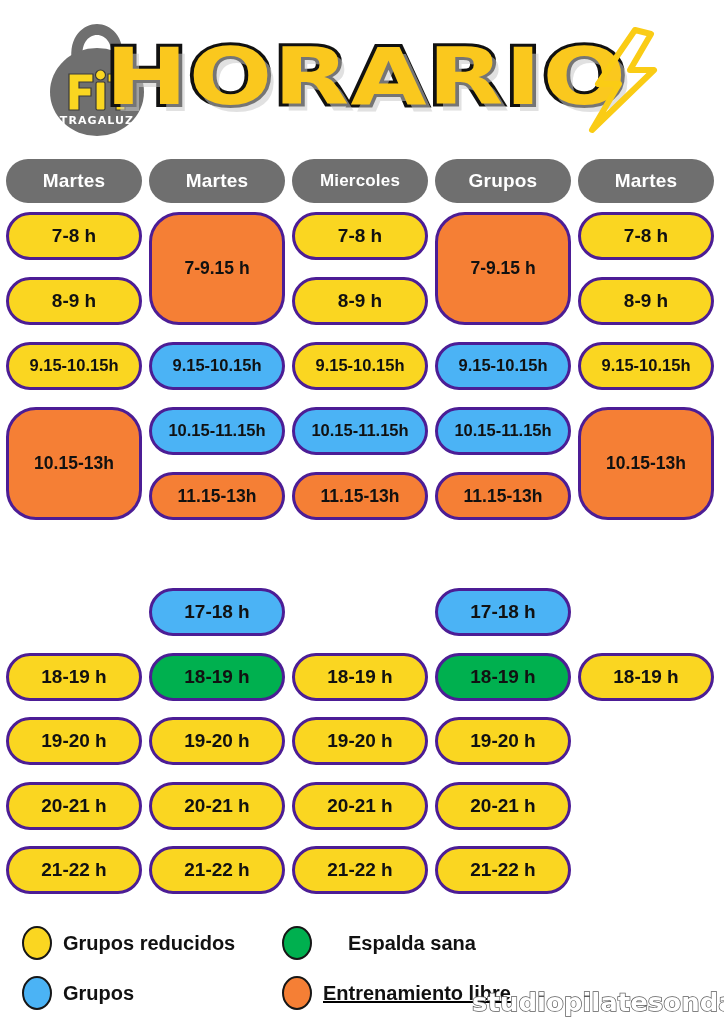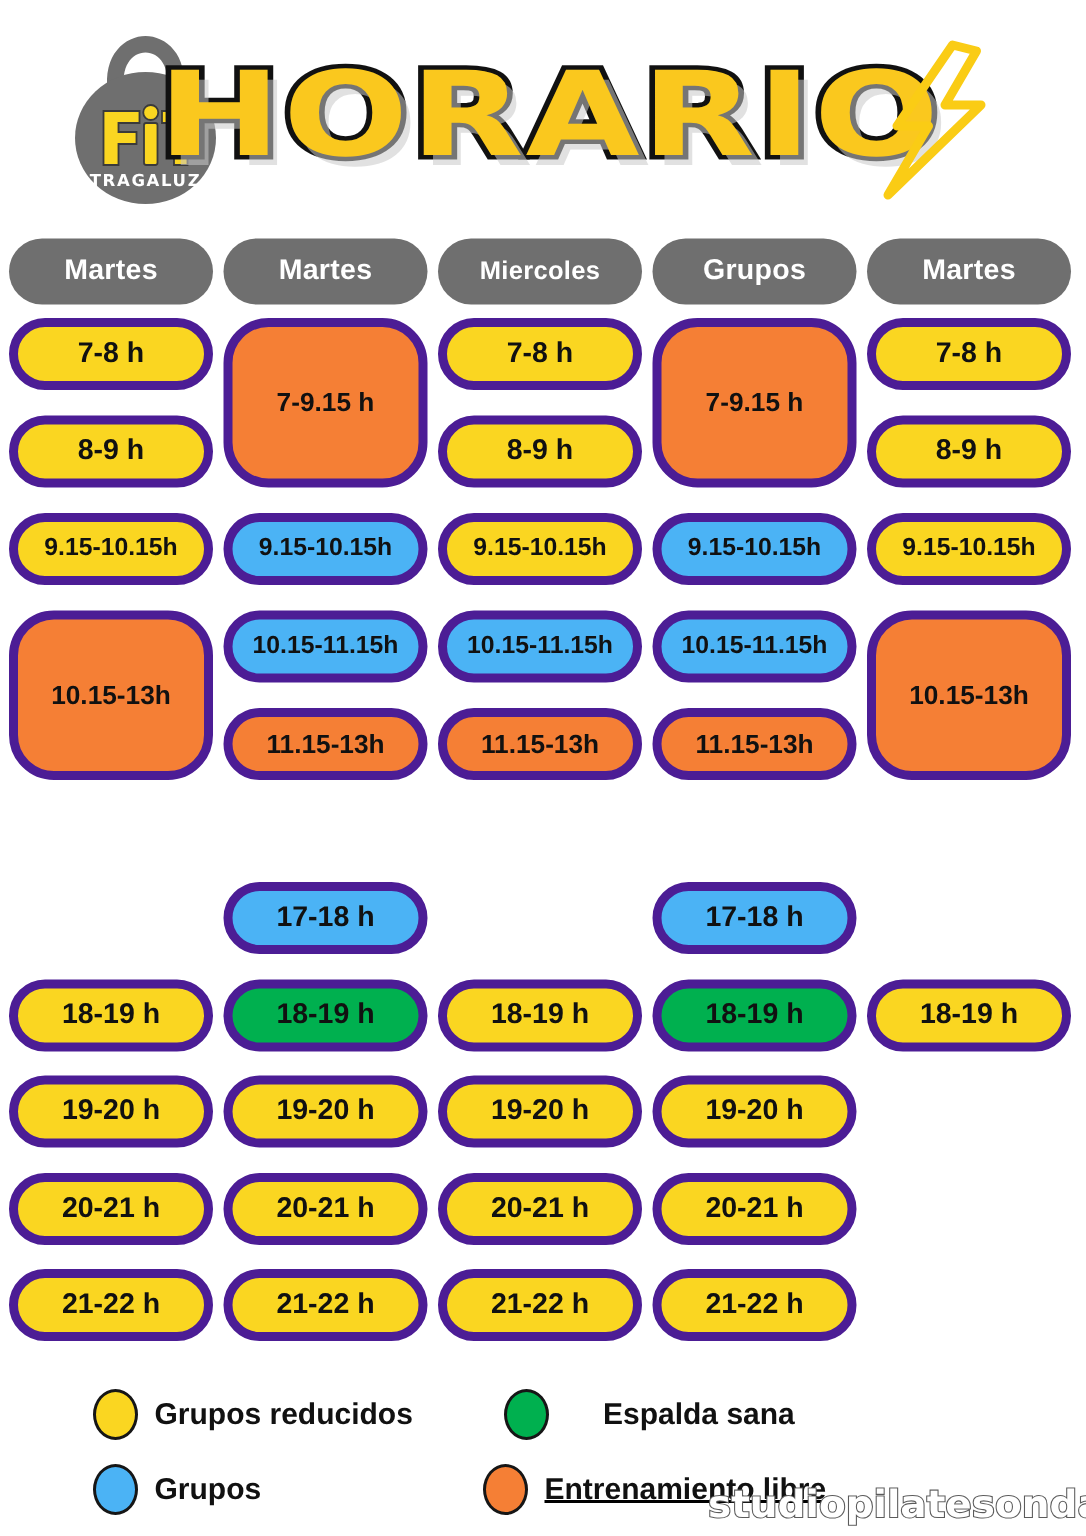--- a/index.html
+++ b/index.html
@@ -92,21 +92,21 @@
     font-weight: bold;
     letter-spacing: 0.2px;
   }
   .day-head.narrow { font-size: 17px; }
 
   .slot {
     position: absolute;
     left: 0;
     width: 136px;
     box-sizing: border-box;
-    border: 6px solid #4c1d95;
+    border: 3px solid #4c1d95;
     display: flex;
     align-items: center;
     justify-content: center;
     color: #111111;
     font-weight: bold;
     text-align: center;
     line-height: 1.05;
   }
   .slot.h1 { height: 48px; border-radius: 24px; }
   .slot.h2 { height: 113px; border-radius: 30px; }
@@ -117,21 +117,21 @@
 
   .c-yellow { background: #FAD621; }
   .c-blue   { background: #4BB3F5; }
   .c-orange { background: #F57F35; }
   .c-green  { background: #00B04F; }
 
   
   #legend {
     position: absolute;
     left: 0; top: 918px;
-    width: 644px; height: 90px; margin-left: 40px;
+    width: 644px; height: 90px;
   }
   .leg-item {
     position: absolute;
     display: flex;
     align-items: center;
     gap: 11px;
   }
   .leg-dot {
     width: 30px; height: 34px;
     border-radius: 50%;
@@ -140,21 +140,21 @@
     flex: 0 0 auto;
   }
   .leg-label {
     font-size: 20px;
     font-weight: bold;
     color: #111111;
     white-space: nowrap;
   }
   #leg-0 { left: 22px; top: 8px; }
   #leg-1 { left: 22px; top: 58px; }
-  #leg-2 { left: 296px; top: 8px; gap: 36px; }
+  #leg-2 { left: 282px; top: 8px; gap: 36px; }
   #leg-3 { left: 282px; top: 58px; text-decoration: underline; }
 
   #watermark {
     position: absolute;
     left: 472px;
     top: 988px;
     font-family: "DejaVu Sans", sans-serif;
     font-size: 25px;
     font-weight: bold;
     color: #ffffff;

